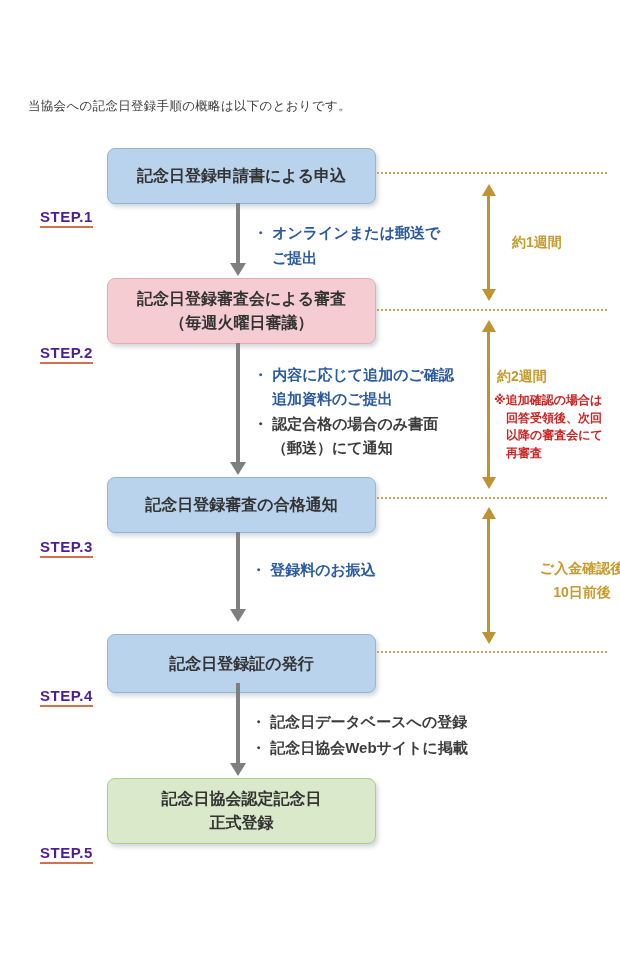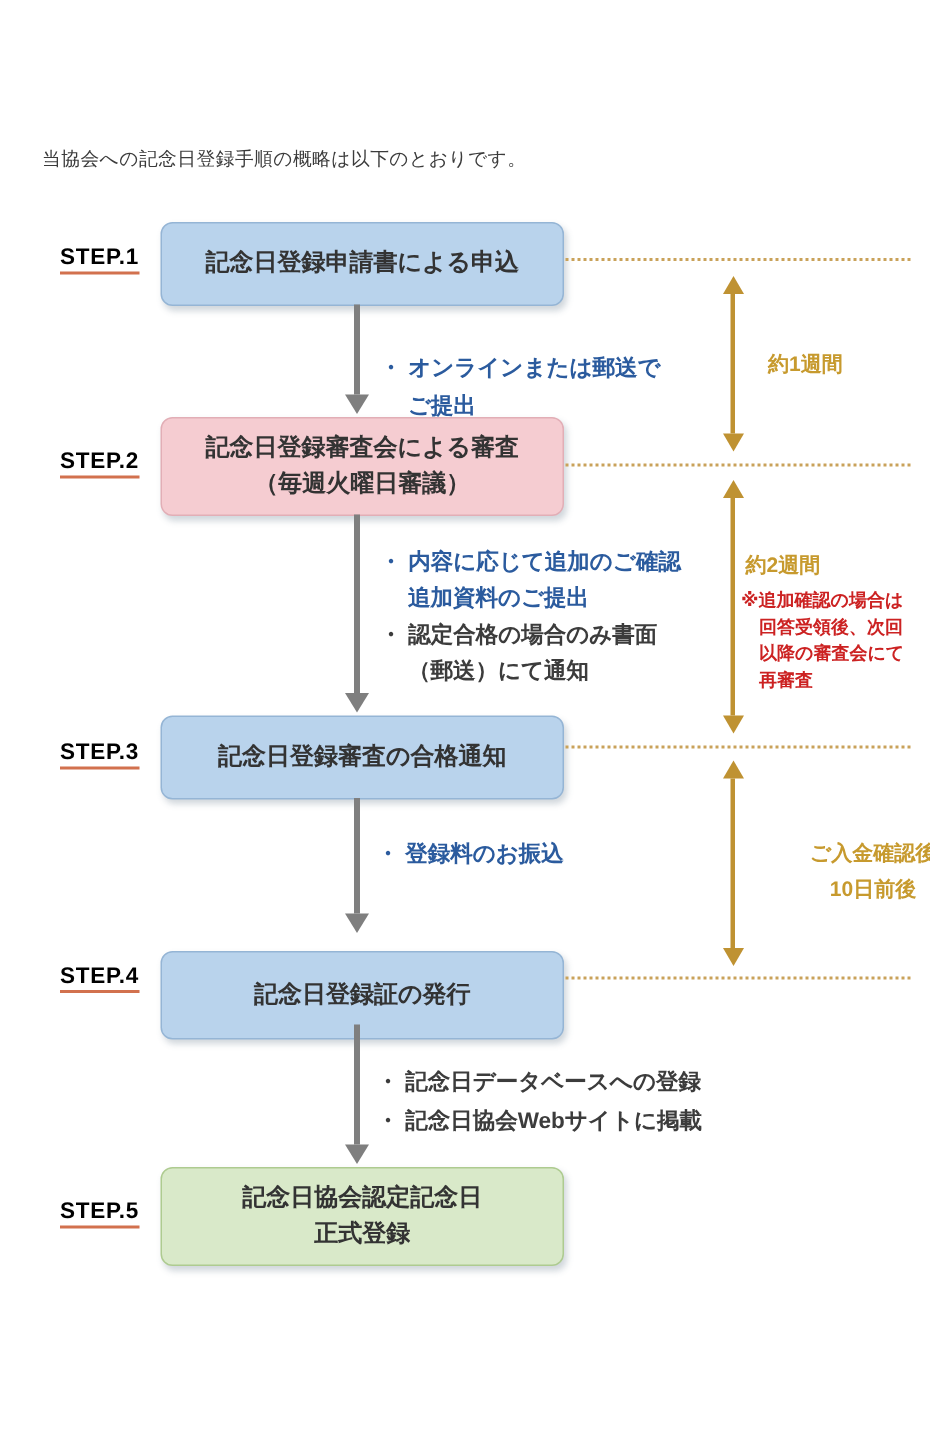--- a/index.html
+++ b/index.html
@@ -5,22 +5,22 @@
   html,body { margin:0; padding:0; background:#fff; }
   .canvas {
     position:relative; width:620px; height:959px; background:#ffffff;
     font-family:"Liberation Sans","DejaVu Sans",sans-serif; overflow:hidden;
   }
   .intro {
     position:absolute; left:28px; top:85px; font-size:12.5px; color:#3b3b3b;
     letter-spacing:.3px;
   }
   .step-label {
-    position:absolute; left:40px; font-size:15px; font-weight:bold; color:#000000;
-    border-bottom:2px solid #d2714e; padding-bottom:1px; letter-spacing:.5px;
+    position:absolute; left:40px; font-size:15px; font-weight:bold; color:#4c1d95;
+    border-bottom:2px solid #d2714e; padding-bottom:1px; letter-spacing:.5px;margin-top:45px;
   }
   .box {
     position:absolute; left:107px; width:267px; display:flex; align-items:center;
     justify-content:center; text-align:center; white-space:pre-line;
     font-size:16px; font-weight:bold; color:#333; line-height:24px;
     border-radius:8px; box-shadow:2px 3px 4px rgba(90,110,130,.28);
   }
   .box.blue  { background:#b9d3ec; border:1px solid #95b5d5; }
   .box.pink  { background:#f5ccd1; border:1px solid #e2aeb6; }
   .box.green { background:#d9e9c9; border:1px solid #aecb90; }
@@ -75,21 +75,21 @@
   <div class="box blue" style="top:477px;height:54px;">記念日登録審査の合格通知</div>
   <div class="box blue" style="top:634px;height:57px;">記念日登録証の発行</div>
   <div class="box green" style="top:778px;height:64px;text-align:center;">記念日協会認定記念日
 正式登録</div>
 
   <div class="conn" style="top:203px;height:60px;"></div>
   <div class="conn" style="top:343px;height:119px;"></div>
   <div class="conn" style="top:532px;height:77px;"></div>
   <div class="conn" style="top:683px;height:80px;"></div>
 
-  <div class="bullet blue-t" style="left:253px;top:233px;">・ オンラインまたは郵送で
+  <div class="bullet blue-t" style="left:253px;top:220px;">・ オンラインまたは郵送で
 ご提出</div>
   <div class="bullet blue-t" style="left:253px;top:363px;line-height:24px;">・ 内容に応じて追加のご確認
 追加資料のご提出</div>
   <div class="bullet dark-t" style="left:253px;top:412px;line-height:24px;">・ 認定合格の場合のみ書面
 （郵送）にて通知</div>
   <div class="bullet blue-t" style="left:251px;top:557px;">・ 登録料のお振込</div>
   <div class="bullet dark-t" style="left:251px;top:709px;">・ 記念日データベースへの登録</div>
   <div class="bullet dark-t" style="left:251px;top:735px;">・ 記念日協会Webサイトに掲載</div>
 
   <div class="dots" style="top:172px;"></div>

